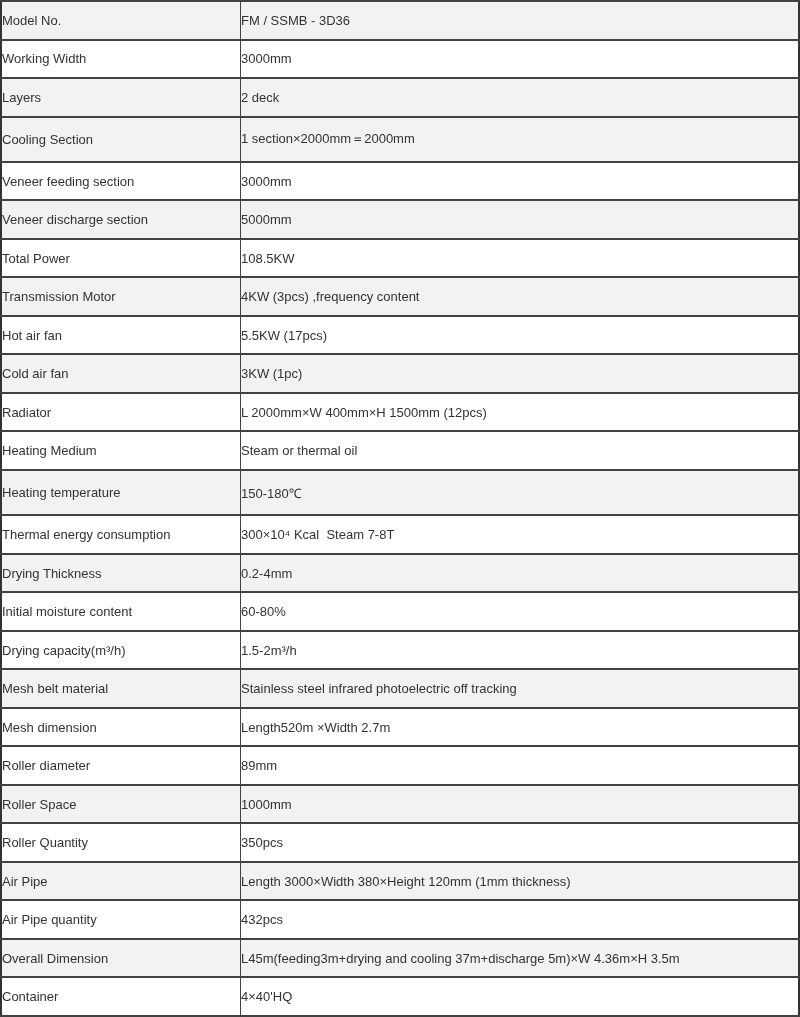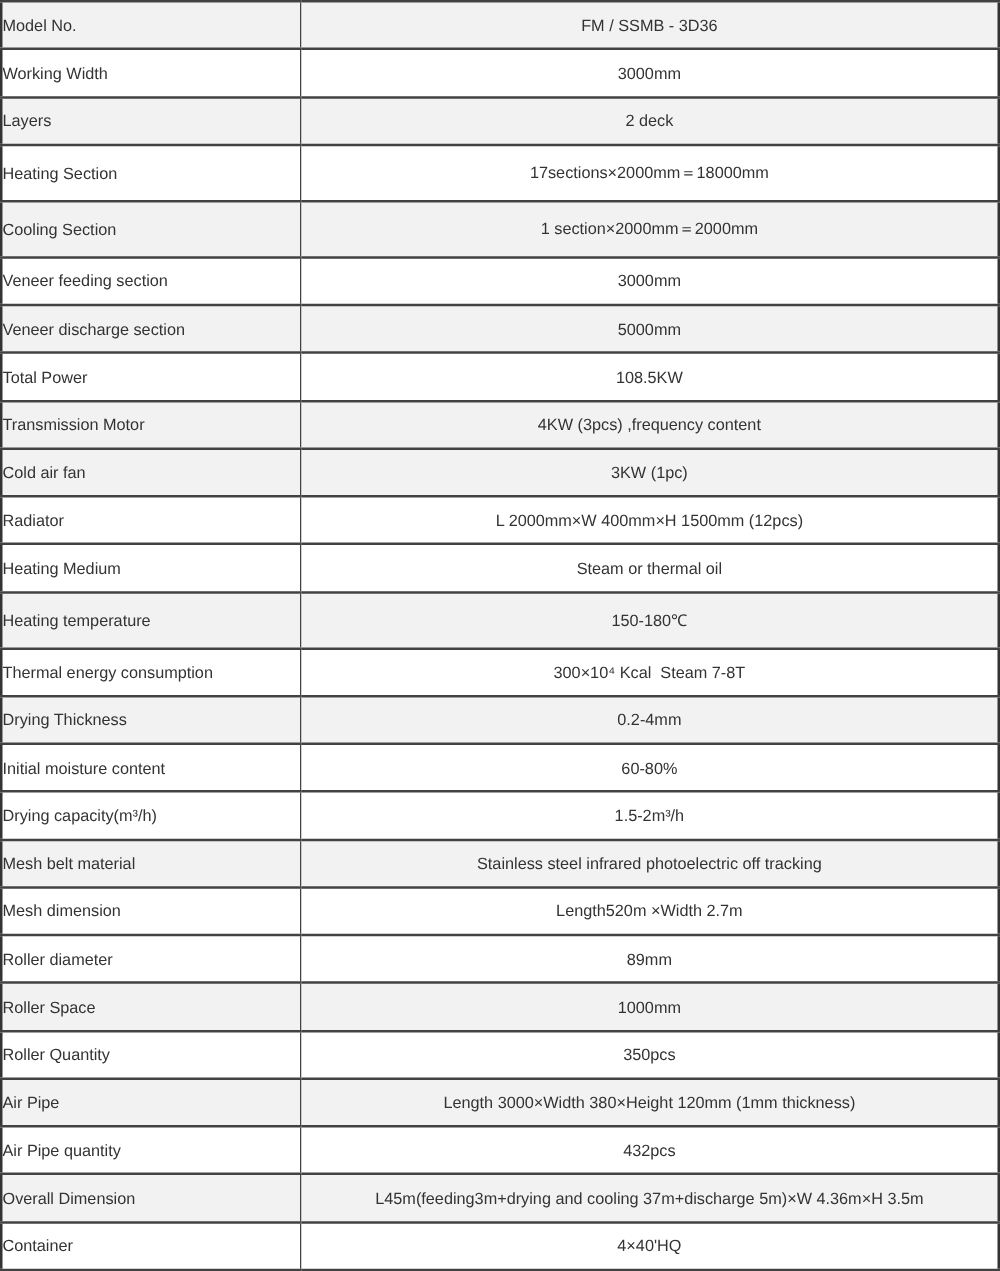--- a/index.html
+++ b/index.html
@@ -36,64 +36,63 @@
   }
   table.spec-table tr.alt td {
     background: #f2f2f2;
   }
   td.label-cell {
     width: 238px;
     text-align: left;
     padding-left: 7px;
   }
   td.value-cell {
-    text-align: center;
   }
 </style>
 </head>
 <body>
 
 <div class="spec-table-wrap">
   <table class="spec-table">
     <tbody>
         <tr class="alt">
           <td class="label-cell">Model No.</td>
           <td class="value-cell">FM / SSMB - 3D36</td>
         </tr>
         <tr>
           <td class="label-cell">Working Width</td>
           <td class="value-cell">3000mm</td>
         </tr>
         <tr class="alt">
           <td class="label-cell">Layers</td>
           <td class="value-cell">2 deck</td>
         </tr>
-        <tr>
-          <td class="label-cell">Heating Section</td>
-          <td class="value-cell">17sections×2000mm＝18000mm</td>
-        </tr>
         <tr class="alt">
           <td class="label-cell">Cooling Section</td>
           <td class="value-cell">1 section×2000mm＝2000mm</td>
         </tr>
         <tr>
           <td class="label-cell">Veneer feeding section</td>
           <td class="value-cell">3000mm</td>
         </tr>
         <tr class="alt">
           <td class="label-cell">Veneer discharge section</td>
           <td class="value-cell">5000mm</td>
         </tr>
         <tr>
           <td class="label-cell">Total Power</td>
           <td class="value-cell">108.5KW</td>
         </tr>
         <tr class="alt">
           <td class="label-cell">Transmission Motor</td>
           <td class="value-cell">4KW (3pcs) ,frequency content</td>
+        </tr>
+        <tr>
+          <td class="label-cell">Hot air fan</td>
+          <td class="value-cell">5.5KW (17pcs)</td>
         </tr>
         <tr class="alt">
           <td class="label-cell">Cold air fan</td>
           <td class="value-cell">3KW (1pc)</td>
         </tr>
         <tr>
           <td class="label-cell">Radiator</td>
           <td class="value-cell">L 2000mm×W 400mm×H 1500mm (12pcs)</td>
         </tr>
         <tr>

